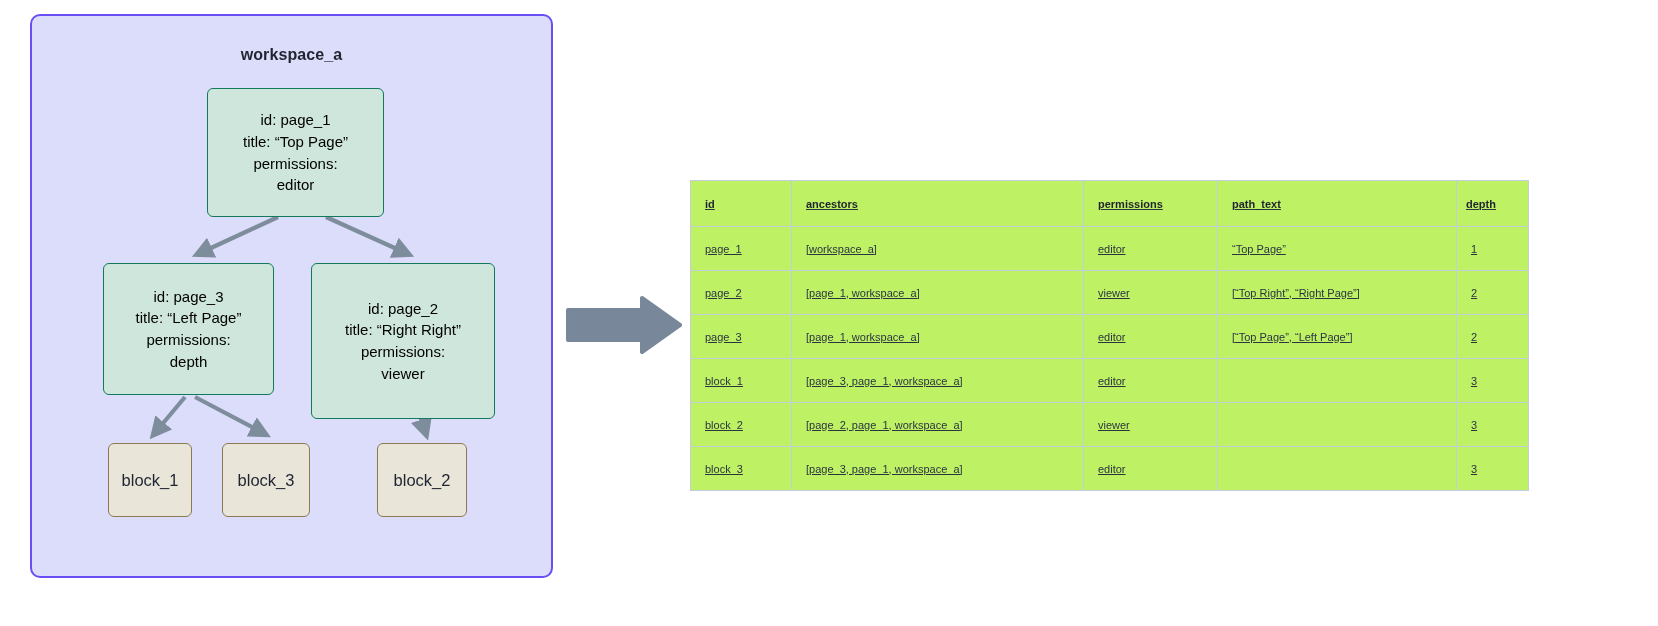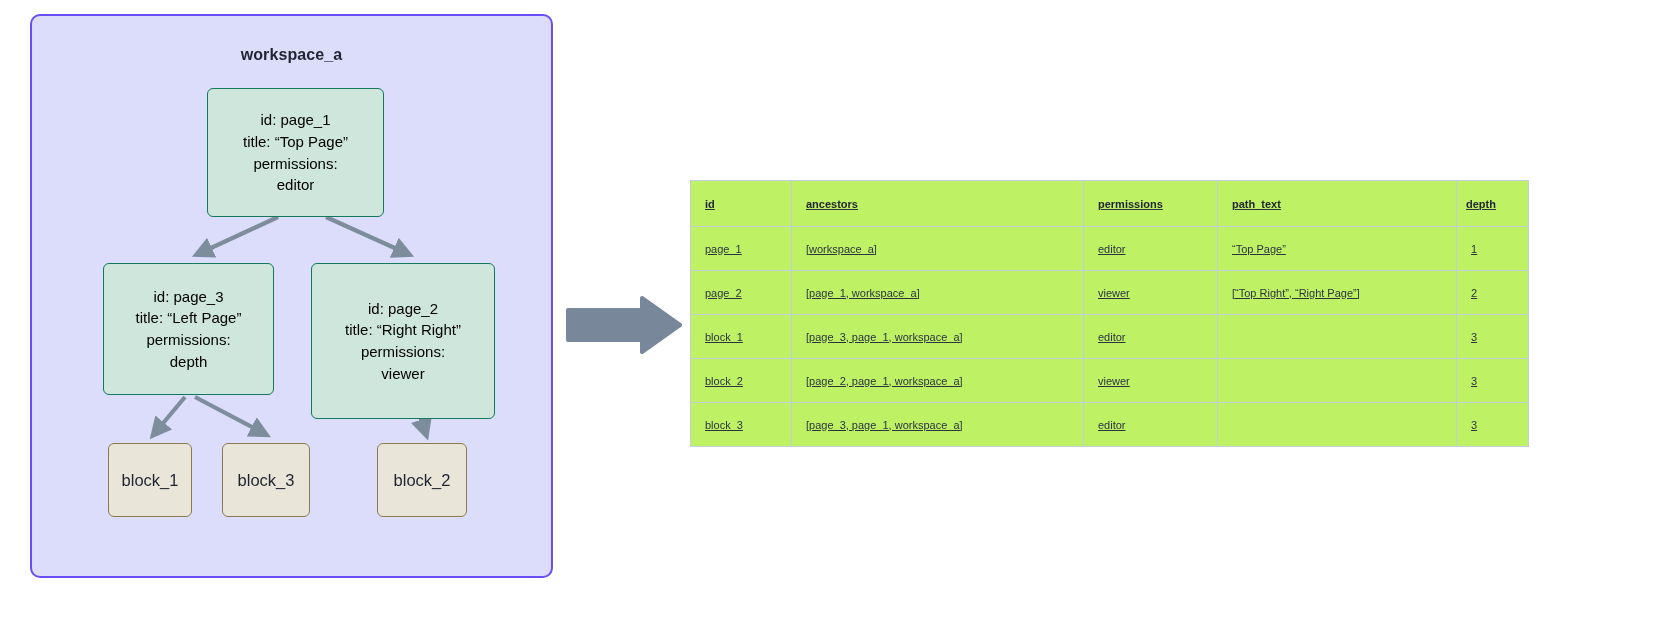--- a/index.html
+++ b/index.html
@@ -205,20 +205,27 @@
       <td>1</td>
     </tr>
     <tr>
       <td>page_2</td>
       <td>[page_1, workspace_a]</td>
       <td>viewer</td>
       <td>[“Top Right”, “Right Page”]</td>
       <td>2</td>
     </tr>
     <tr>
+      <td>page_3</td>
+      <td>[page_1, workspace_a]</td>
+      <td>editor</td>
+      <td>[“Top Page”, “Left Page”]</td>
+      <td>2</td>
+    </tr>
+    <tr>
       <td>block_1</td>
       <td>[page_3, page_1, workspace_a]</td>
       <td>editor</td>
       <td></td>
       <td>3</td>
     </tr>
     <tr>
       <td>block_2</td>
       <td>[page_2, page_1, workspace_a]</td>
       <td>viewer</td>

